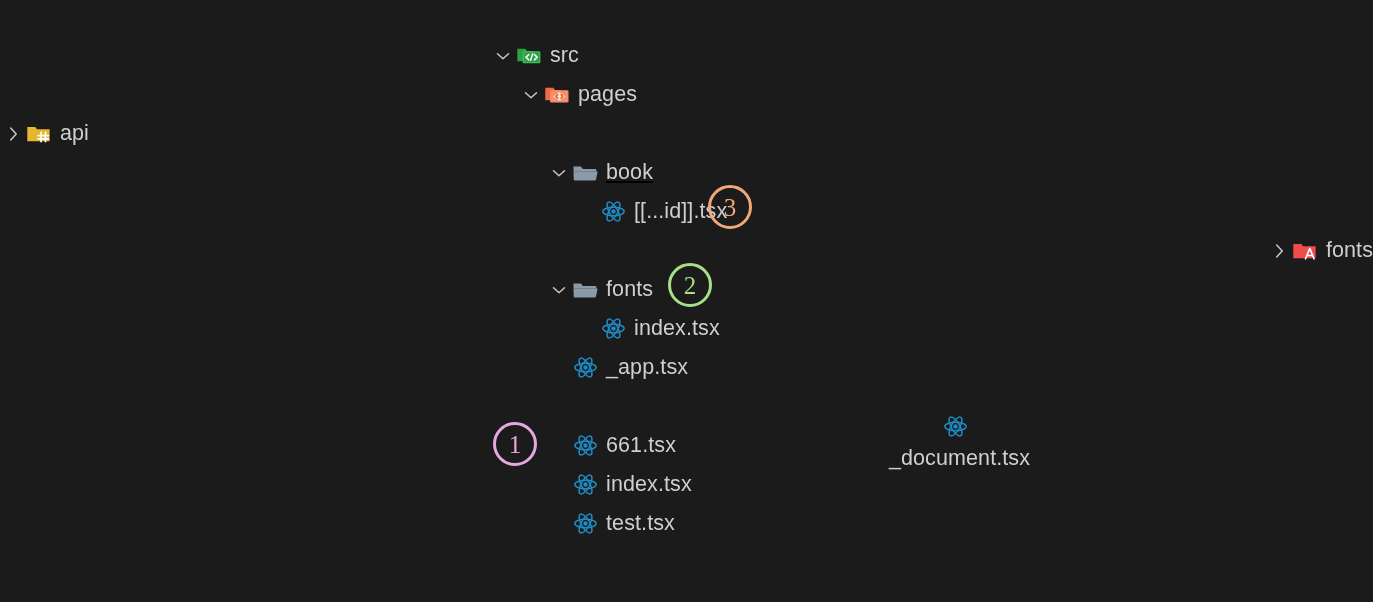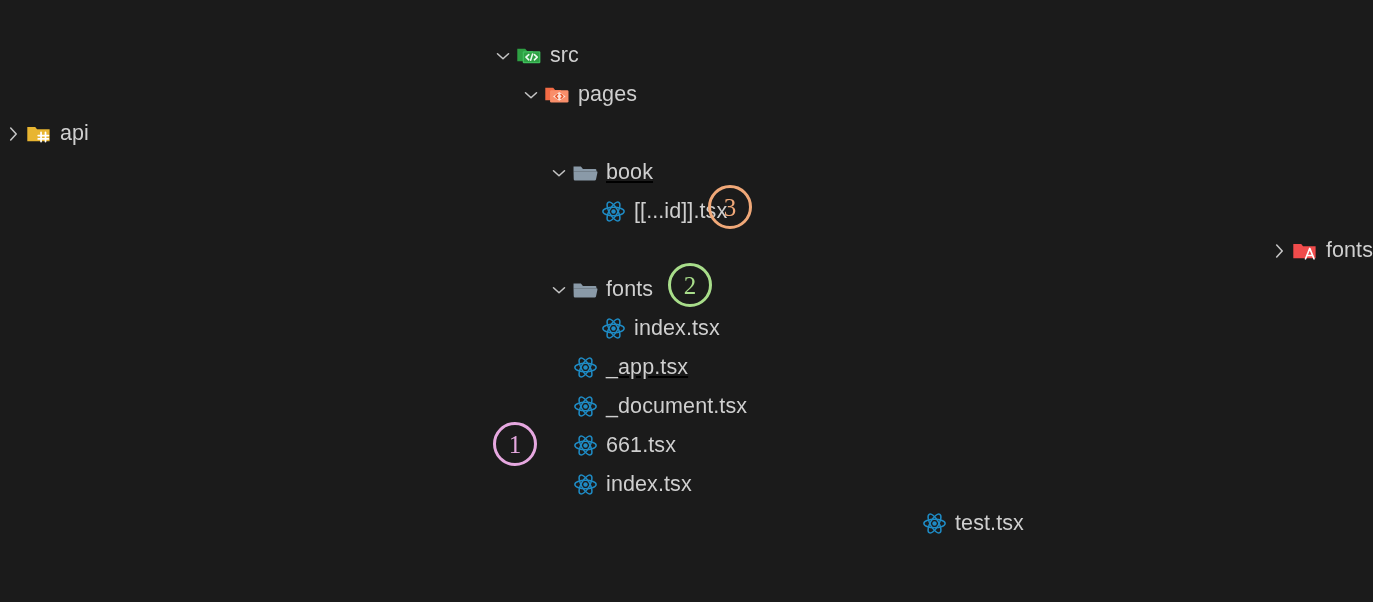--- a/index.html
+++ b/index.html
@@ -206,35 +206,35 @@
             <circle cx="12" cy="12" r="2.15" fill="#1f8bc4"></circle>
             <g stroke="#1f8bc4" stroke-width="1.45" fill="none">
               <ellipse cx="12" cy="12" rx="10.2" ry="4.0"></ellipse>
               <ellipse cx="12" cy="12" rx="10.2" ry="4.0" transform="rotate(60 12 12)"></ellipse>
               <ellipse cx="12" cy="12" rx="10.2" ry="4.0" transform="rotate(120 12 12)"></ellipse>
             </g>
           </svg>
         </span>
         <span class="label">index.tsx</span>
       </div>
-      <div class="row" style="padding-left: 546px; text-decoration: underline;">
+      <div class="row" style="padding-left: 546px;">
         <span class="twisty"></span>
         <span class="ficon">
           <svg width="25" height="25" viewBox="0 0 24 24" fill="none" xmlns="http://www.w3.org/2000/svg">
             <circle cx="12" cy="12" r="2.15" fill="#1f8bc4"></circle>
             <g stroke="#1f8bc4" stroke-width="1.45" fill="none">
               <ellipse cx="12" cy="12" rx="10.2" ry="4.0"></ellipse>
               <ellipse cx="12" cy="12" rx="10.2" ry="4.0" transform="rotate(60 12 12)"></ellipse>
               <ellipse cx="12" cy="12" rx="10.2" ry="4.0" transform="rotate(120 12 12)"></ellipse>
             </g>
           </svg>
         </span>
         <span class="label">_app.tsx</span>
       </div>
-      <div class="row" style="padding-left: 546px;">
+      <div class="row" style="padding-left: 546px; flex-direction: column;">
         <span class="twisty"></span>
         <span class="ficon">
           <svg width="25" height="25" viewBox="0 0 24 24" fill="none" xmlns="http://www.w3.org/2000/svg">
             <circle cx="12" cy="12" r="2.15" fill="#1f8bc4"></circle>
             <g stroke="#1f8bc4" stroke-width="1.45" fill="none">
               <ellipse cx="12" cy="12" rx="10.2" ry="4.0"></ellipse>
               <ellipse cx="12" cy="12" rx="10.2" ry="4.0" transform="rotate(60 12 12)"></ellipse>
               <ellipse cx="12" cy="12" rx="10.2" ry="4.0" transform="rotate(120 12 12)"></ellipse>
             </g>
           </svg>
@@ -262,21 +262,21 @@
             <circle cx="12" cy="12" r="2.15" fill="#1f8bc4"></circle>
             <g stroke="#1f8bc4" stroke-width="1.45" fill="none">
               <ellipse cx="12" cy="12" rx="10.2" ry="4.0"></ellipse>
               <ellipse cx="12" cy="12" rx="10.2" ry="4.0" transform="rotate(60 12 12)"></ellipse>
               <ellipse cx="12" cy="12" rx="10.2" ry="4.0" transform="rotate(120 12 12)"></ellipse>
             </g>
           </svg>
         </span>
         <span class="label">index.tsx</span>
       </div>
-      <div class="row" style="padding-left: 546px; justify-content: center;">
+      <div class="row" style="padding-left: 546px;">
         <span class="twisty"></span>
         <span class="ficon">
           <svg width="25" height="25" viewBox="0 0 24 24" fill="none" xmlns="http://www.w3.org/2000/svg">
             <circle cx="12" cy="12" r="2.15" fill="#1f8bc4"></circle>
             <g stroke="#1f8bc4" stroke-width="1.45" fill="none">
               <ellipse cx="12" cy="12" rx="10.2" ry="4.0"></ellipse>
               <ellipse cx="12" cy="12" rx="10.2" ry="4.0" transform="rotate(60 12 12)"></ellipse>
               <ellipse cx="12" cy="12" rx="10.2" ry="4.0" transform="rotate(120 12 12)"></ellipse>
             </g>
           </svg>

